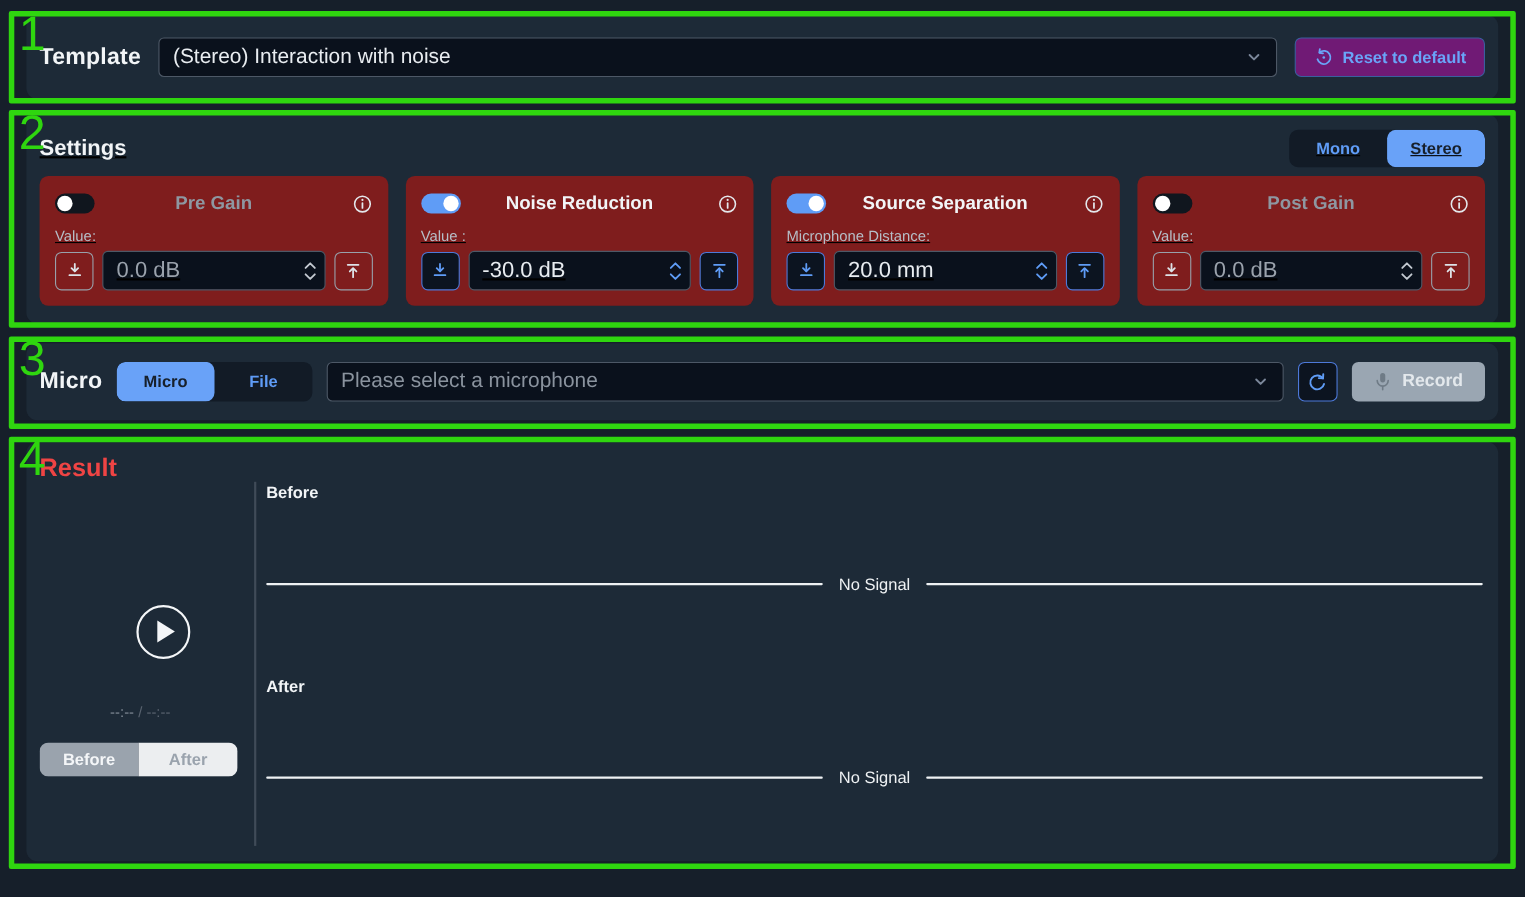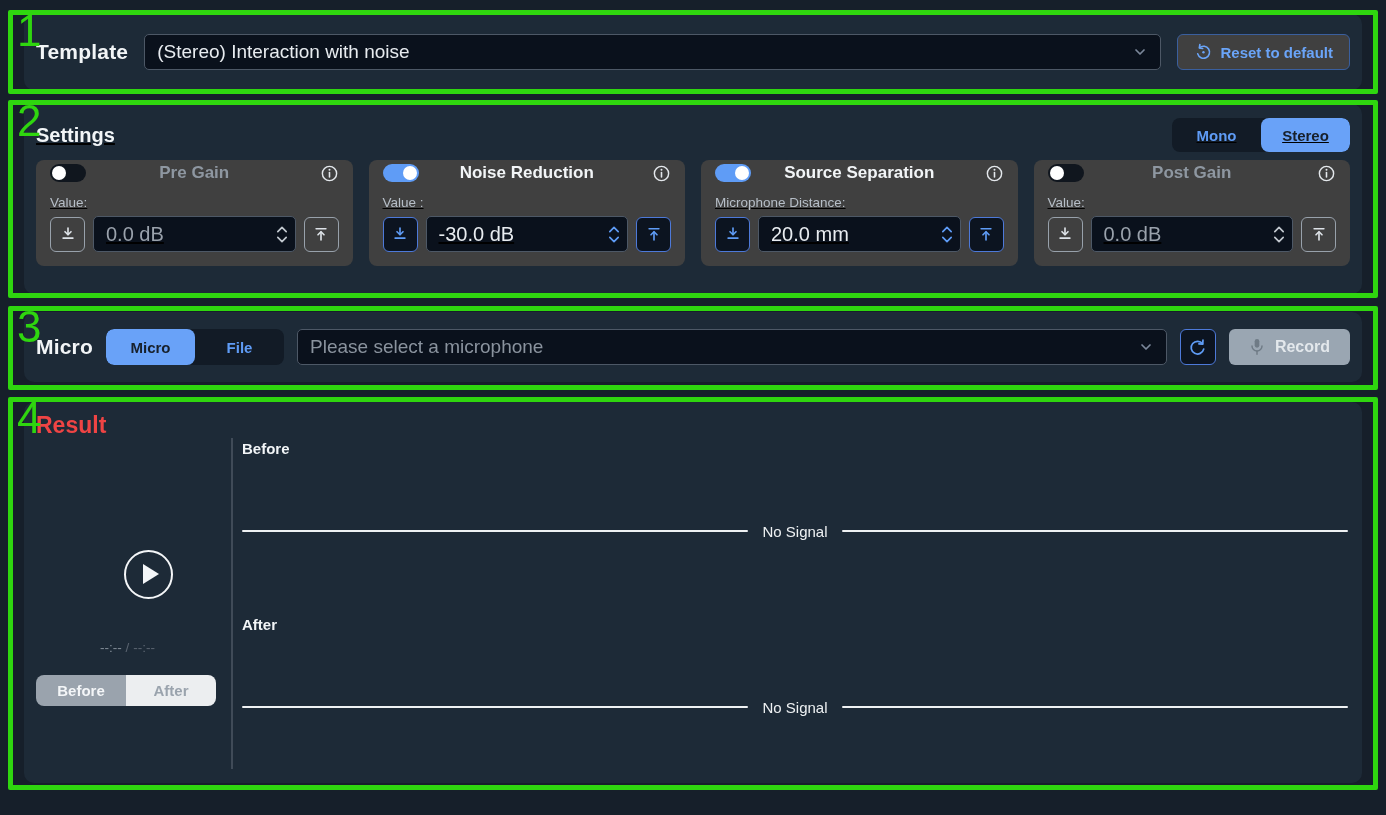--- a/index.html
+++ b/index.html
@@ -10,35 +10,35 @@
   .card { position:absolute; left:24px; width:1338px; background:#1d2a37; border-radius:10px; }
 
   
   .template-card { top:14px; height:76px; display:flex; align-items:center; padding:0 12px; gap:16px; }
   .sec-label { color:#f2f5f7; font-size:21px; font-weight:bold; letter-spacing:.2px; }
   .select { flex:1; height:36px; background:#0a111c; border:1px solid #4d5866; border-radius:5px;
             display:flex; align-items:center; padding:0 12px; cursor:pointer; }
   .select-value { flex:1; color:#e8ecf0; font-size:19px; }
   .select-placeholder { color:#8a939e; }
   .chev { width:16px; height:16px; color:#7b879a; flex:none; }
-  .reset-btn { height:36px; padding:0 16px; background:#404040; border:1px solid #3a5f9e; border-radius:6px;
+  .reset-btn { height:36px; padding:0 16px; background:#701a75; border:1px solid #3a5f9e; border-radius:6px;
                color:#6aa4f8; font-size:15px; font-weight:bold; display:flex; align-items:center; gap:8px; cursor:pointer;
                font-family:inherit; }
   .reset-btn svg { width:18px; height:18px; }
 
   
   .settings-card { top:104px; height:190px; padding:10px 12px;text-decoration:underline; }
   .settings-head { display:flex; align-items:center; justify-content:space-between; height:42px; }
   .settings-head h2 { color:#f2f5f7; font-size:20px; font-weight:bold; }
   .seg { display:flex; background:#121b26; border-radius:8px; overflow:hidden; }
   .seg-btn { min-width:89px; height:34px; border:none; background:transparent; color:#5f9cf6;
              font-size:15px; font-weight:bold; cursor:pointer; border-radius:8px; font-family:inherit; }
   .seg-btn.active { background:#69a2f8; color:#17202b; }
   .cards-row { display:flex; gap:16px; margin-top:4px; }
-  .module { flex:1; background:#404040; border-radius:8px; padding:1px 14px 14px; position:relative; }
+  .module { flex:1; background:#7f1d1d; border-radius:8px; padding:13px 14px 14px; position:relative; }
   .module-head { position:relative; height:24px; display:flex; align-items:center; }
   .module-title { position:absolute; left:0; right:0; text-align:center; font-size:17px; font-weight:bold; color:#f2f5f7; }
   .module.off .module-title { color:#8e97a1; }
   .toggle { position:relative; z-index:2; width:36px; height:18px; border-radius:9px; background:#5f9cf6; cursor:pointer; flex:none; display:inline-block; }
   .toggle .knob { position:absolute; top:2px; width:14px; height:14px; border-radius:50%; background:#fff; right:2px; }
   .toggle.off { background:#10161e; }
   .toggle.off .knob { left:2px; right:auto; }
   .info { position:absolute; right:0; z-index:2; width:19px; height:19px; color:#e4e8ec; cursor:pointer; }
   .info svg { width:19px; height:19px; display:block; }
   .module-param { margin-top:10px; font-size:13.5px; color:#b6bec7; }

